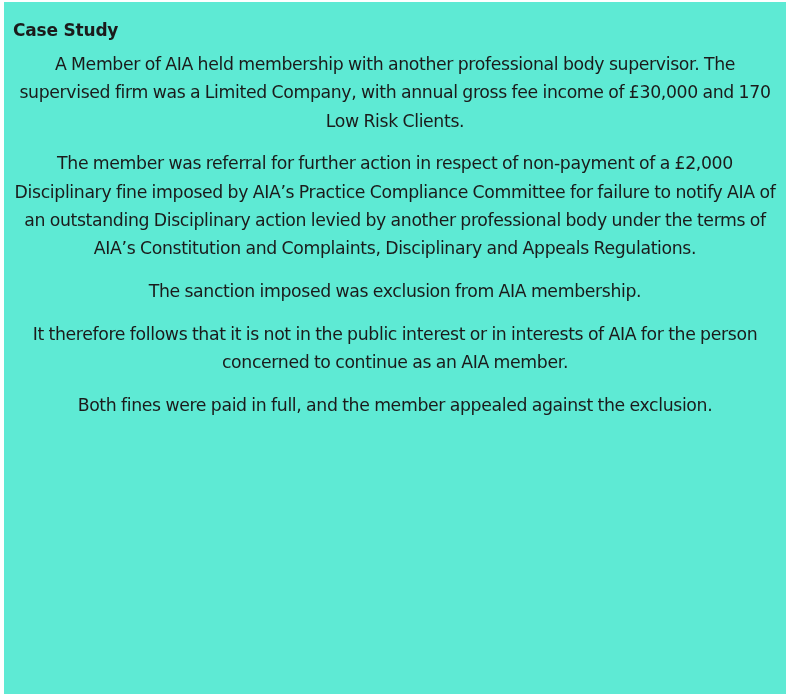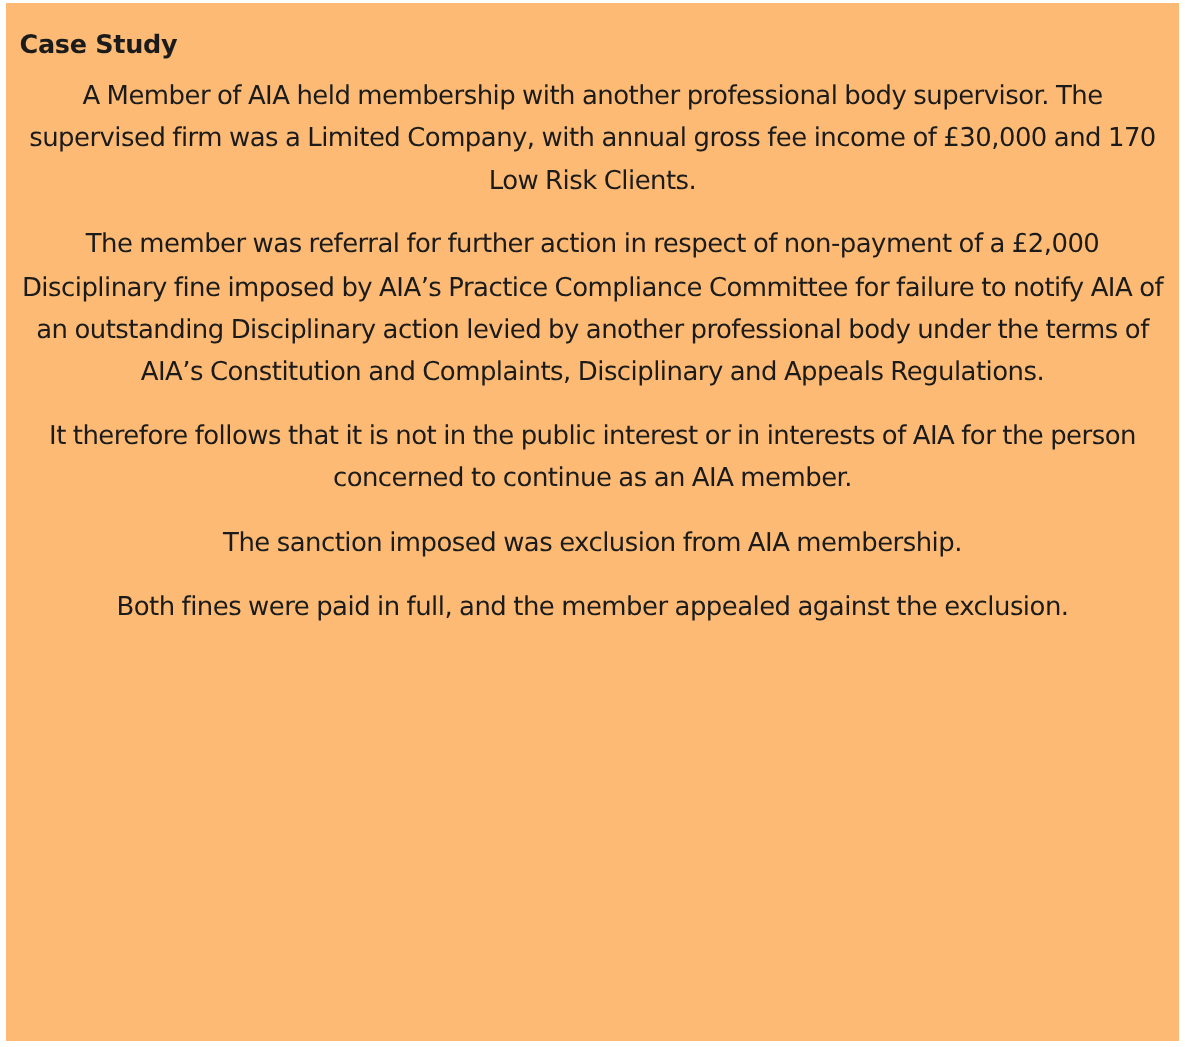--- a/index.html
+++ b/index.html
@@ -9,21 +9,21 @@
       width: 790px;
       height: 698px;
       overflow: hidden;
     }
     .case-box {
       position: absolute;
       left: 4px;
       top: 2px;
       width: 782px;
       height: 692px;
-      background: #fdba74;
+      background: #5eead4;
       box-sizing: border-box;
       padding: 14px 9px 0 9px;
       font-family: "DejaVu Sans", "Liberation Sans", sans-serif;
       color: #1b1b1b;
     }
     .case-title {
       font-size: 17px;
       font-weight: bold;
       line-height: 28px;
       margin: 0 0 6px 0;
@@ -38,16 +38,16 @@
       text-align: center;
     }
   </style>
 </head>
 <body>
 
 <div class="case-box">
   <div class="case-title">Case Study</div>
   <p class="case-para">A Member of AIA held membership with another professional body supervisor. The supervised firm was a Limited Company, with annual gross fee income of £30,000 and 170 Low Risk Clients.</p>
   <p class="case-para">The member was referral for further action in respect of non-payment of a £2,000 Disciplinary fine imposed by AIA’s Practice Compliance Committee for failure to notify AIA of an outstanding Disciplinary action levied by another professional body under the terms of AIA’s Constitution and Complaints, Disciplinary and Appeals Regulations.</p>
+  <p class="case-para">The sanction imposed was exclusion from AIA membership.</p>
   <p class="case-para">It therefore follows that it is not in the public interest or in interests of AIA for the person concerned to continue as an AIA member.</p>
-  <p class="case-para">The sanction imposed was exclusion from AIA membership.</p>
   <p class="case-para">Both fines were paid in full, and the member appealed against the exclusion.</p>
 </div>
 
 </body></html>

